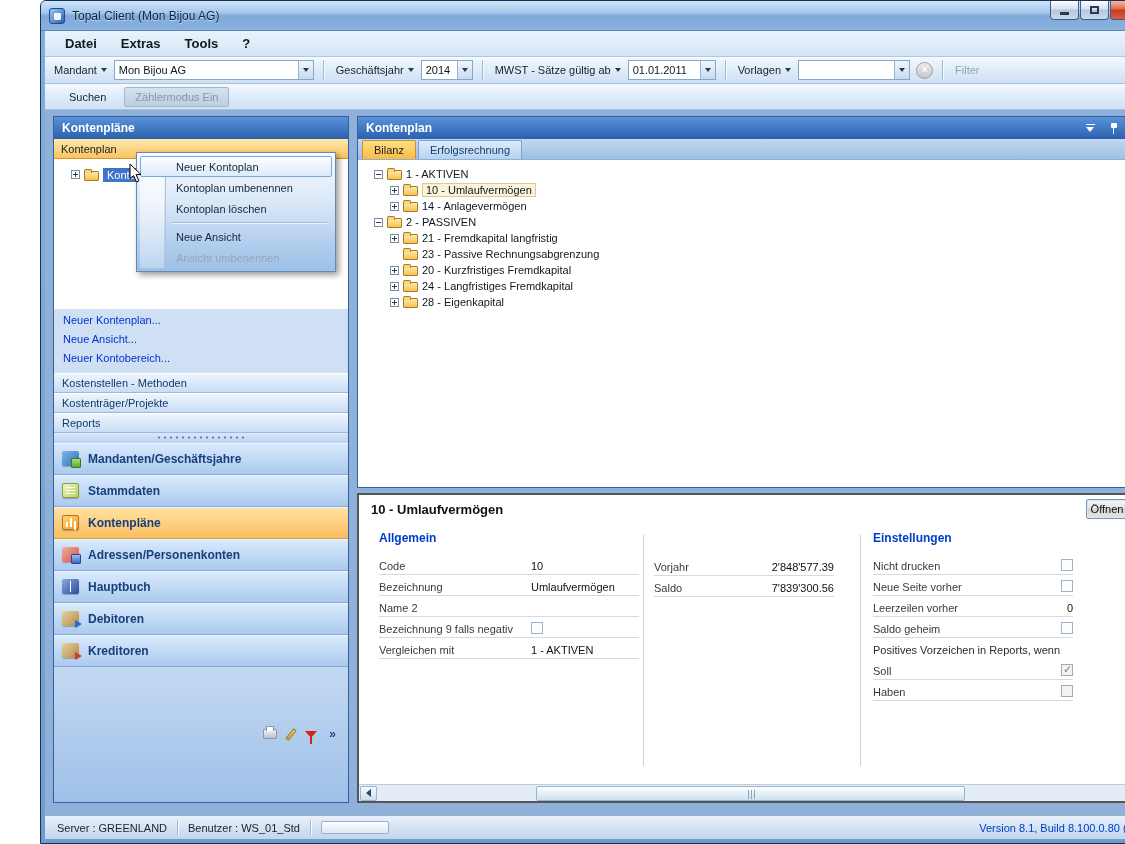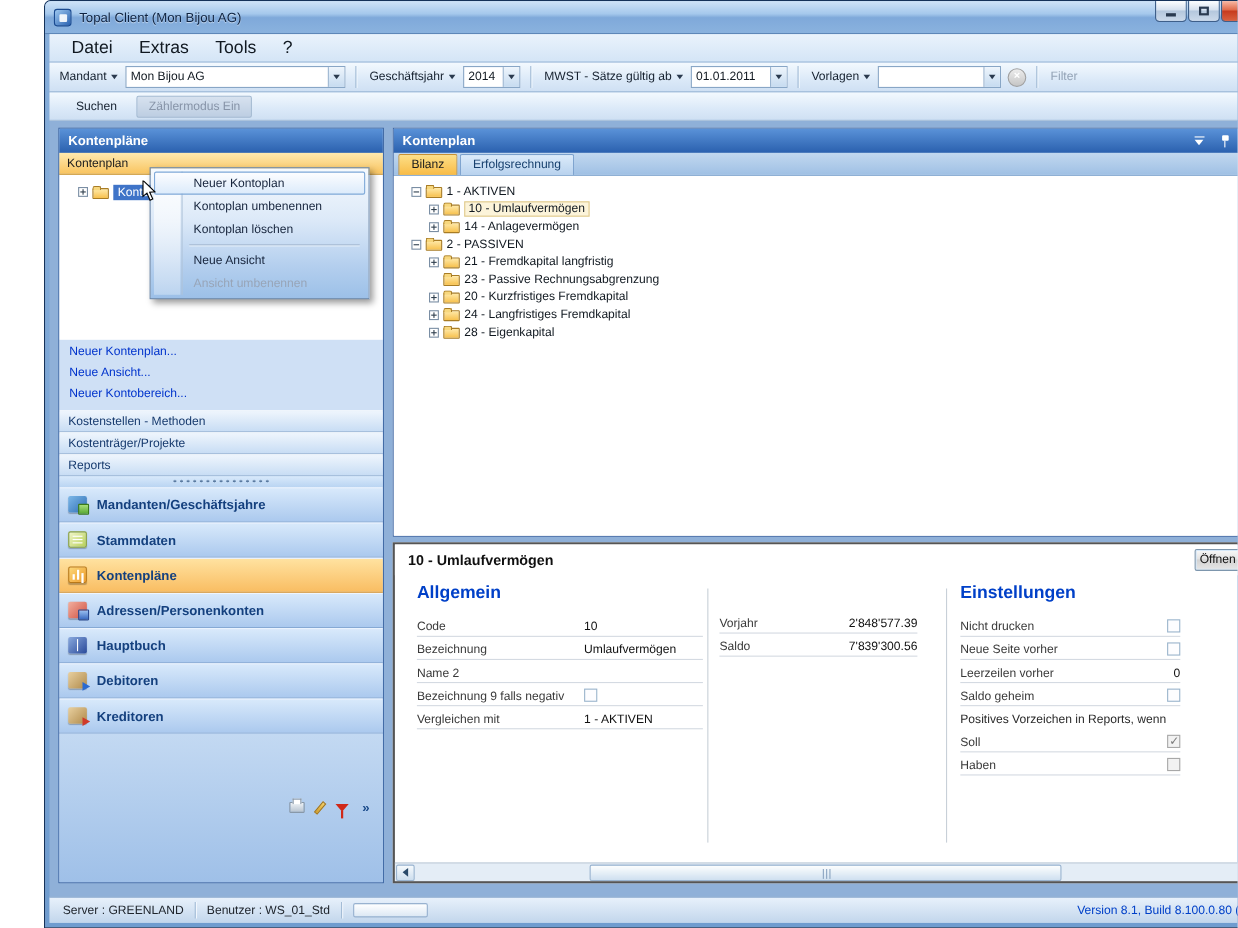--- a/index.html
+++ b/index.html
@@ -24,21 +24,21 @@
   .glyph-min{width:9px;height:3px;background:#2a3a50;display:block;margin-top:6px;}
   .glyph-max{width:9px;height:8px;border:2px solid #2a3a50;display:block;}
   .glyph-x{color:#fff;font-size:13px;font-weight:bold;line-height:13px;}
   .glyph-x::before{content:"\00d7";}
 
   
   .frame{position:absolute;top:30px;left:4px;right:4px;bottom:4px;display:flex;flex-direction:column;background:#8fb0d8;}
 
   .menubar{height:26px;background:linear-gradient(#eaf3fc,#d4e5f6);border-bottom:1px solid #b0c8e0;
     display:flex;align-items:center;padding-left:10px;gap:4px;flex:0 0 26px;}
-  .menu-item{padding:3px 10px;font-size:16px;color:#101820;}
+  .menu-item{padding:3px 10px;font-size:13px;color:#101820;font-weight:bold;}
 
   .toolbar{background:linear-gradient(#f3f9fe,#dbe9f8 60%,#cfe0f3);border-bottom:1px solid #aac2dc;
     display:flex;align-items:center;padding:0 6px;gap:4px;}
   .t1{height:27px;flex:0 0 27px;}
   .t2{height:26px;flex:0 0 26px;padding-left:14px;gap:8px;}
   .tb-label{display:flex;align-items:center;gap:4px;padding:0 3px;color:#15202e;white-space:nowrap;}
   .tb-label.dim{color:#93a3b6;}
   .caret{width:0;height:0;border-left:3px solid transparent;border-right:3px solid transparent;border-top:4px solid #2a3a4e;display:inline-block;}
   .combo{height:20px;background:#fff;border:1px solid #88a6c6;display:flex;align-items:stretch;}
   .combo .cval{flex:1;padding:3px 4px 0;color:#101820;white-space:nowrap;overflow:hidden;}
@@ -143,21 +143,21 @@
   .detail-title{font-weight:bold;font-size:13px;color:#101010;}
   .btn-offnen{margin-left:auto;margin-right:10px;width:42px;height:20px;border:1px solid #7d96ad;border-radius:2px;
     background:linear-gradient(#f9f9f9,#e3e3e3 45%,#d2d2d2 50%,#e6e6e6 100%);
     display:flex;align-items:center;justify-content:center;color:#101010;box-shadow:inset 0 0 0 1px #d6e8f8;}
   .detail-body{flex:1;display:flex;padding:8px 20px 4px;min-height:0;}
   .dcol1{width:260px;flex:0 0 260px;}
   .dcol2{width:180px;flex:0 0 180px;padding-top:25px;}
   .dcol3{width:200px;flex:0 0 200px;}
   .dsep{width:1px;flex:0 0 1px;background:#c8d0d8;margin:4px 10px 14px 4px;}
   .dsep.s2{margin-left:26px;margin-right:12px;}
-  .dhead{color:#0040c8;font-weight:bold;font-size:16px;margin-bottom:10px;}
+  .dhead{color:#0040c8;font-weight:bold;font-size:12px;margin-bottom:10px;}
   .frow{display:flex;align-items:flex-end;height:20px;border-bottom:1px solid #d4dae2;margin-bottom:1px;color:#2a2a2a;}
   .dcol1 .flabel{width:152px;flex:0 0 152px;padding-bottom:2px;color:#3a3a3a;}
   .dcol1 .fval{flex:1;padding-bottom:2px;color:#101010;}
   .dcol2 .flabel{flex:1;padding-bottom:2px;color:#3a3a3a;}
   .dcol2 .fval{padding-bottom:2px;color:#101010;}
   .dcol3 .flabel{flex:1;padding-bottom:2px;color:#3a3a3a;}
   .dcol3 .fval{padding-bottom:2px;color:#101010;}
   .cb{width:12px;height:12px;border:1px solid #9ab4cc;background:#fdfdff;margin-bottom:3px;position:relative;flex:0 0 12px;}
   .cb.dis{border-color:#a8a8a8;background:#f2f2f2;}
   .cb.checked::before{content:"\2713";position:absolute;left:1px;top:-2px;font-size:11px;color:#7a7a7a;}

